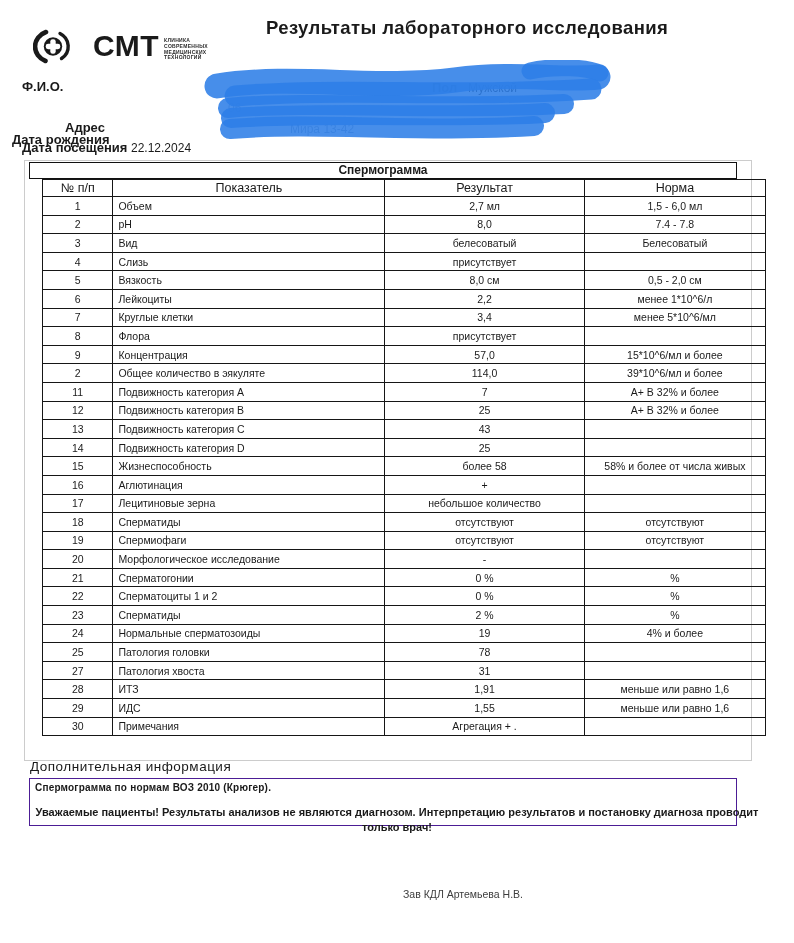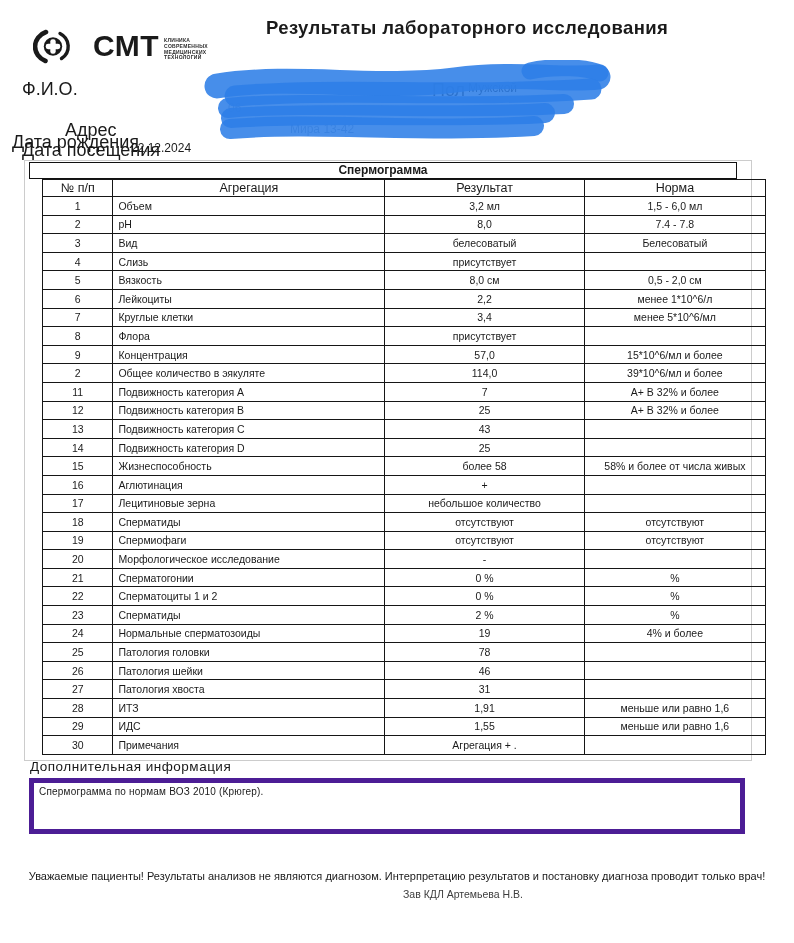--- a/index.html
+++ b/index.html
@@ -8,46 +8,46 @@
   .abs{position:absolute;}
 
   
   .doc-title{left:266px;top:17px;font-size:18.5px;font-weight:bold;letter-spacing:0.4px;white-space:nowrap;}
   .logo{left:33px;top:29px;display:flex;align-items:flex-start;}
   .logo-brand{font-size:30px;font-weight:bold;letter-spacing:0.5px;line-height:34px;margin-left:20px;}
   .logo-tagline{margin-left:5px;margin-top:9px;font-size:5px;font-weight:bold;line-height:5.8px;
                 letter-spacing:0.3px;color:#2a2a2a;text-transform:uppercase;}
 
   
-  .plabel{font-size:18px;font-weight:normal;white-space:nowrap;}
+  .plabel{font-size:13px;font-weight:bold;white-space:nowrap;}
   .pvalue{font-size:12px;font-weight:normal;white-space:nowrap;}
   .hint{color:#30507c;opacity:0.55;font-size:12px;white-space:nowrap;}
 
   
   .scribble{left:195px;top:60px;}
 
   
   .scan-frame{left:24px;top:160px;width:726px;height:599px;border:1px solid #cccccc;}
   .tbl-title-box{left:29px;top:162px;width:706px;height:15px;border:1px solid #111;
                  text-align:center;font-size:12px;font-weight:bold;line-height:15px;}
   table.lab{border-collapse:collapse;table-layout:fixed;}
   .lab-wrap{left:42px;top:179px;border-radius:27px;}
   table.lab th, table.lab td{border:1px solid #161616;padding:0 5px;overflow:hidden;white-space:nowrap;}
   table.lab th{height:16px;font-size:12.5px;font-weight:normal;text-align:center;}
   table.lab td{height:17.6px;font-size:10.5px;}
   .w0{width:61px;} .w1{width:267px;} .w2{width:193px;margin-left:19px;} .w3{width:172px;}
   .ac{text-align:center;} .al{text-align:left;}
 
   
   .add-heading{left:30px;top:759px;font-size:13.5px;letter-spacing:0.5px;}
-  .add-box{left:29px;top:778px;width:706px;height:46px;border:5px solid #4c1d95;}
+  .add-box{left:29px;top:778px;width:706px;height:46px;border:1px solid #4c1d95;font-weight:bold;}
   .add-note{margin:3px 5px;font-size:10px;letter-spacing:0.2px;}
 
   
-  .disclaimer{left:21px;top:869px;width:752px;text-align:center;font-size:11px;font-weight:normal;line-height:1.4;}
+  .disclaimer{left:21px;top:805px;width:752px;text-align:center;font-size:11px;font-weight:bold;line-height:1.4;}
   .signature{left:163px;top:888px;width:600px;text-align:center;font-size:10.5px;color:#3d3d3d;}
 </style>
 </head>
 <body>
 
 <div class="page">
 
   <div class="abs doc-title">Результаты лабораторного исследования</div>
 
   <div class="abs logo">
@@ -95,30 +95,30 @@
   </div>
 
   <div class="abs scan-frame"></div>
   <div class="abs tbl-title-box">Спермограмма</div>
 
   <div class="abs lab-wrap">
     <table class="lab">
       <thead>
         <tr>
           <th class="w0">№ п/п</th>
-          <th class="w1">Агрегация</th>
+          <th class="w1">Показатель</th>
           <th class="w2">Результат</th>
           <th class="w3">Норма</th>
         </tr>
       </thead>
       <tbody>
           <tr>
             <td class="w0 ac">1</td>
             <td class="w1 al">Объем</td>
-            <td class="w2 ac">3,2 мл</td>
+            <td class="w2 ac">2,7 мл</td>
             <td class="w3 ac">1,5 - 6,0 мл</td>
           </tr>
           <tr>
             <td class="w0 ac">2</td>
             <td class="w1 al">pH</td>
             <td class="w2 ac">8,0</td>
             <td class="w3 ac">7.4 - 7.8</td>
           </tr>
           <tr>
             <td class="w0 ac">3</td>
@@ -252,26 +252,20 @@
             <td class="w2 ac">19</td>
             <td class="w3 ac">4% и более</td>
           </tr>
           <tr>
             <td class="w0 ac">25</td>
             <td class="w1 al">Патология головки</td>
             <td class="w2 ac">78</td>
             <td class="w3 ac"></td>
           </tr>
           <tr>
-            <td class="w0 ac">26</td>
-            <td class="w1 al">Патология шейки</td>
-            <td class="w2 ac">46</td>
-            <td class="w3 ac"></td>
-          </tr>
-          <tr>
             <td class="w0 ac">27</td>
             <td class="w1 al">Патология хвоста</td>
             <td class="w2 ac">31</td>
             <td class="w3 ac"></td>
           </tr>
           <tr>
             <td class="w0 ac">28</td>
             <td class="w1 al">ИТЗ</td>
             <td class="w2 ac">1,91</td>
             <td class="w3 ac">меньше или равно 1,6</td>

